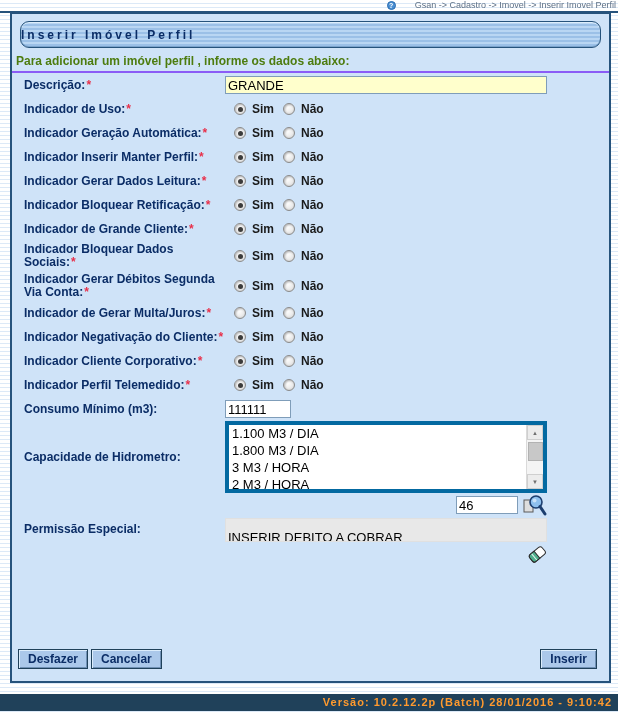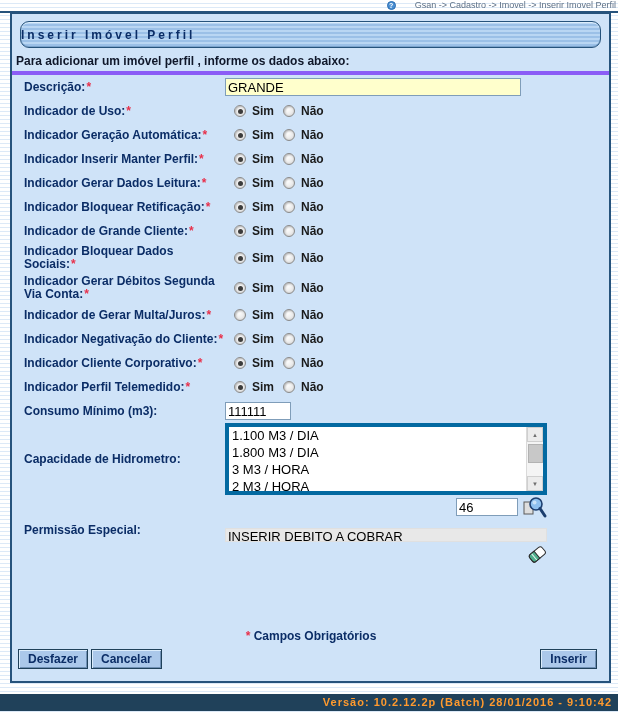--- a/index.html
+++ b/index.html
@@ -34,33 +34,33 @@
   }
   .titlebox {
     margin:7px 8px 3px 8px; height:27px; flex:0 0 auto;
     border:1px solid #26537c; border-radius:9px;
     background:repeating-linear-gradient(to bottom, #b9d6f3 0px, #b9d6f3 2px, #9bc0e7 2px, #9bc0e7 4px);
     box-shadow: inset 0 1px 0 #ddeefc, inset 0 -1px 0 #7ba3cc;
     display:flex; align-items:center; 
   }
   .title { font-size:12px; font-weight:bold; letter-spacing:3px; color:#0b2d66; }
   .instruction {
-    font-size:12px; font-weight:bold; color:#0f172a;
-    padding:3px 0 3px 4px; border-bottom:4px solid #8b5cf6; flex:0 0 auto;
+    font-size:12px; font-weight:bold; color:#4d7c0f;
+    padding:3px 0 3px 4px; border-bottom:2px solid #8b5cf6; flex:0 0 auto;
   }
   
   .row { display:flex; align-items:center; min-height:24px; padding-left:12px; flex:0 0 auto; }
   .lbl { width:201px; font-size:12px; font-weight:bold; color:#0b2d66; line-height:13px; padding:2px 0; }
   .req { color:#e8304a; margin-left:1px; }
   .ctl { flex:1; display:flex; align-items:center; }
   input.text {
     height:18px; border:1px solid #7f9db9; background:#fff;
     font-family:"Liberation Sans", sans-serif; font-size:13px; color:#000; padding:0 2px;
   }
-  input.text.yellow { background:#ffffcc; width:296px; }
+  input.text.yellow { background:#ffffcc; width:322px; }
   input.text.small { width:66px; }
   input.text.code { width:62px; }
   
   .radio {
     width:12px; height:12px; border-radius:50%;
     background: radial-gradient(circle at 35% 30%, #ffffff 0%, #ececec 55%, #cccccc 100%);
     border:1px solid #8a8a8a;
     box-shadow: inset 1px 1px 2px rgba(0,0,0,0.25);
     margin:0 6px 0 9px; position:relative; flex:0 0 auto; cursor:default;
   }
@@ -84,21 +84,21 @@
   .sb-btn {
     width:16px; height:15px; background:#ececec; border:1px solid #cfcfcf;
     color:#6f6f6f; font-size:6px; display:flex; align-items:center; justify-content:center;
   }
   .sb-thumb { position:absolute; top:17px; left:1px; width:15px; height:19px; background:#c8c8c8; border:1px solid #b2b2b2; }
   
   .perm { display:flex; flex-direction:column; align-items:flex-end; }
   .perm-top { display:flex; align-items:center; height:24px; }
   .readonly-field {
     width:322px; height:14px; background:#e8e8e8; border:1px solid #e0e0e0;
-    font-size:13px; color:#000; line-height:15px; padding:0 2px; margin-top:9px;
+    font-size:13px; color:#000; line-height:15px; padding:11px 2px; margin-top:1px;
     overflow:hidden; white-space:nowrap;
   }
   .icon-btn { margin-left:4px; cursor:pointer; display:inline-flex; }
   .eraser-row { height:24px; display:flex; align-items:center; }
   
   .spacer { flex:1 1 auto; }
   .required-note { text-align:center; font-size:12px; font-weight:bold; color:#0b2d66; flex:0 0 auto; padding-bottom:6px; }
   .actions { display:flex; align-items:center; padding:0 12px 0 3px; flex:0 0 auto; margin-bottom:12px; }
   .btn {
     font-family:"Liberation Sans", sans-serif;
@@ -311,24 +311,20 @@
               </g>
             </svg>
           </span>
         </div>
       </div>
     </div>
   </div>
 
   <div class="spacer"></div>
 
-  <div class="required-note">
-    <span class="req">*</span>
-    <span>Campos Obrigatórios</span>
-  </div>
 
   <div class="actions">
     <button class="btn">Desfazer</button>
     <button class="btn">Cancelar</button>
     <button class="btn right">Inserir</button>
   </div>
 
 </div>
 
 <div class="gap"></div>

